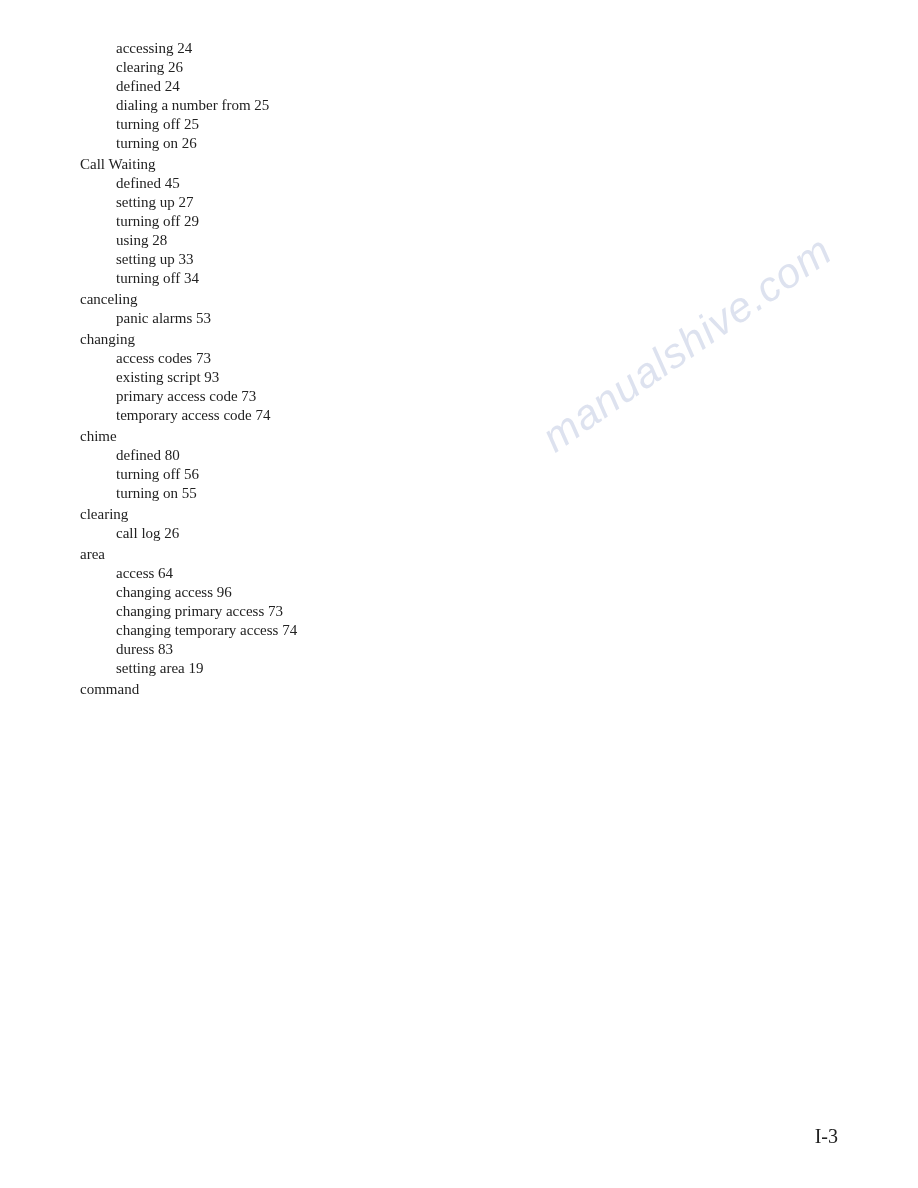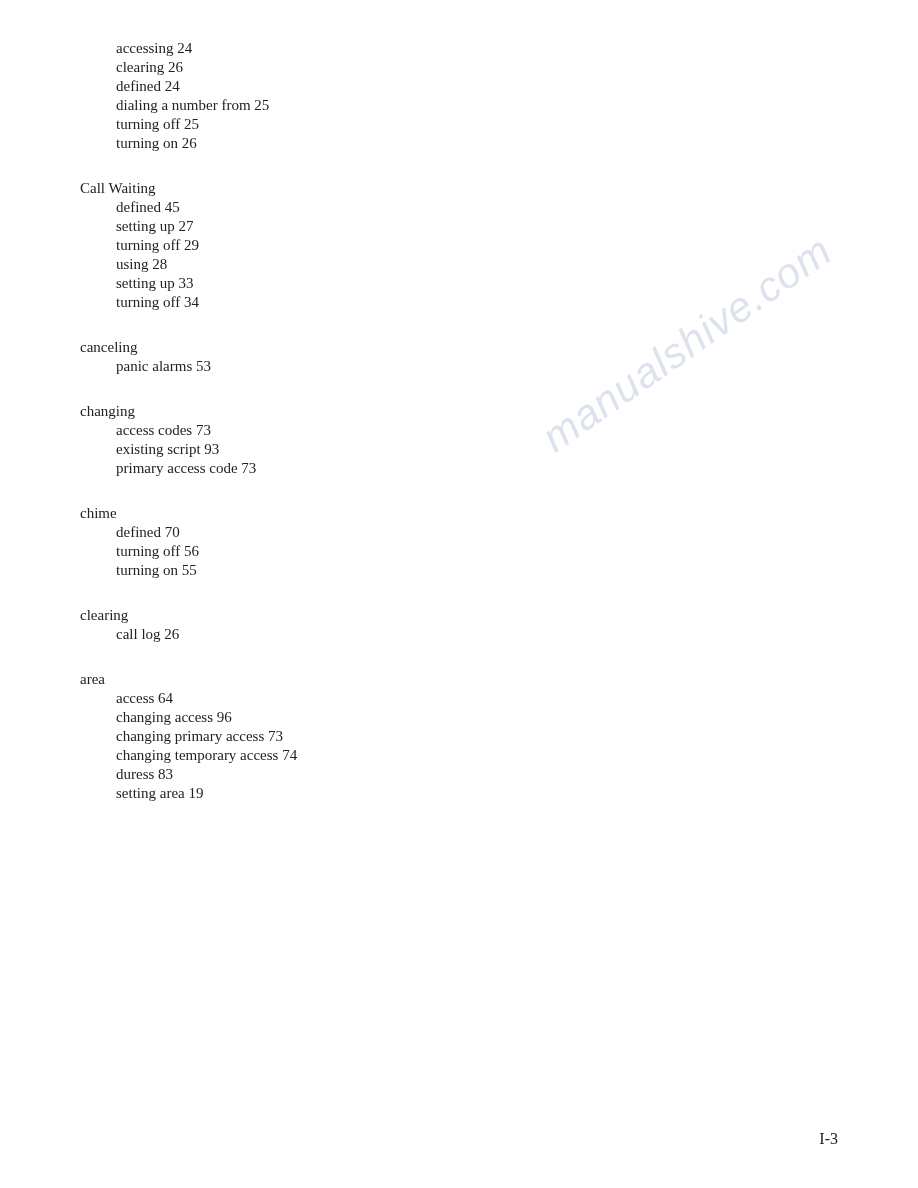--- a/index.html
+++ b/index.html
@@ -24,33 +24,33 @@
       padding: 40px 80px 60px 80px;
       position: relative;
     }
 
     .index-entry {
       margin-bottom: 2px;
     }
 
     .top-level {
       font-weight: normal;
-      margin-top: 28px;
+      margin-top: 4px;
       margin-bottom: 2px;
     }
 
     .sub-entry {
       padding-left: 36px;
     }
 
     .page-number-footer {
       position: absolute;
       bottom: 40px;
       right: 80px;
-      font-size: 16px;
+      font-size: 20px;
       color: #222;
     }
 
     .watermark {
       position: absolute;
       top: 320px;
       right: 60px;
       font-size: 42px;
       color: rgba(180, 190, 220, 0.45);
       transform: rotate(-35deg);
@@ -81,30 +81,32 @@
       <div class="index-entry sub-entry">turning off  29</div>
       <div class="index-entry sub-entry">using  28</div>
       <div class="index-entry sub-entry">setting up  33</div>
       <div class="index-entry sub-entry">turning off  34</div>
       <div class="index-entry top-level">canceling</div>
       <div class="index-entry sub-entry">panic alarms  53</div>
       <div class="index-entry top-level">changing</div>
       <div class="index-entry sub-entry">access codes  73</div>
       <div class="index-entry sub-entry">existing script  93</div>
       <div class="index-entry sub-entry">primary access code  73</div>
+      <div class="index-entry sub-entry">temporary access code  74</div>
       <div class="index-entry top-level">chime</div>
-      <div class="index-entry sub-entry">defined  70</div>
+      <div class="index-entry sub-entry">defined  80</div>
       <div class="index-entry sub-entry">turning off  56</div>
       <div class="index-entry sub-entry">turning on  55</div>
       <div class="index-entry top-level">clearing</div>
       <div class="index-entry sub-entry">call log  26</div>
       <div class="index-entry top-level">area</div>
       <div class="index-entry sub-entry">access  64</div>
       <div class="index-entry sub-entry">changing access  96</div>
       <div class="index-entry sub-entry">changing primary access  73</div>
       <div class="index-entry sub-entry">changing temporary access  74</div>
       <div class="index-entry sub-entry">duress  83</div>
       <div class="index-entry sub-entry">setting area  19</div>
+      <div class="index-entry top-level">command</div>
     </div>
 
   <div class="page-number-footer">I-3</div>
 
 </div>
 
 </body></html>

